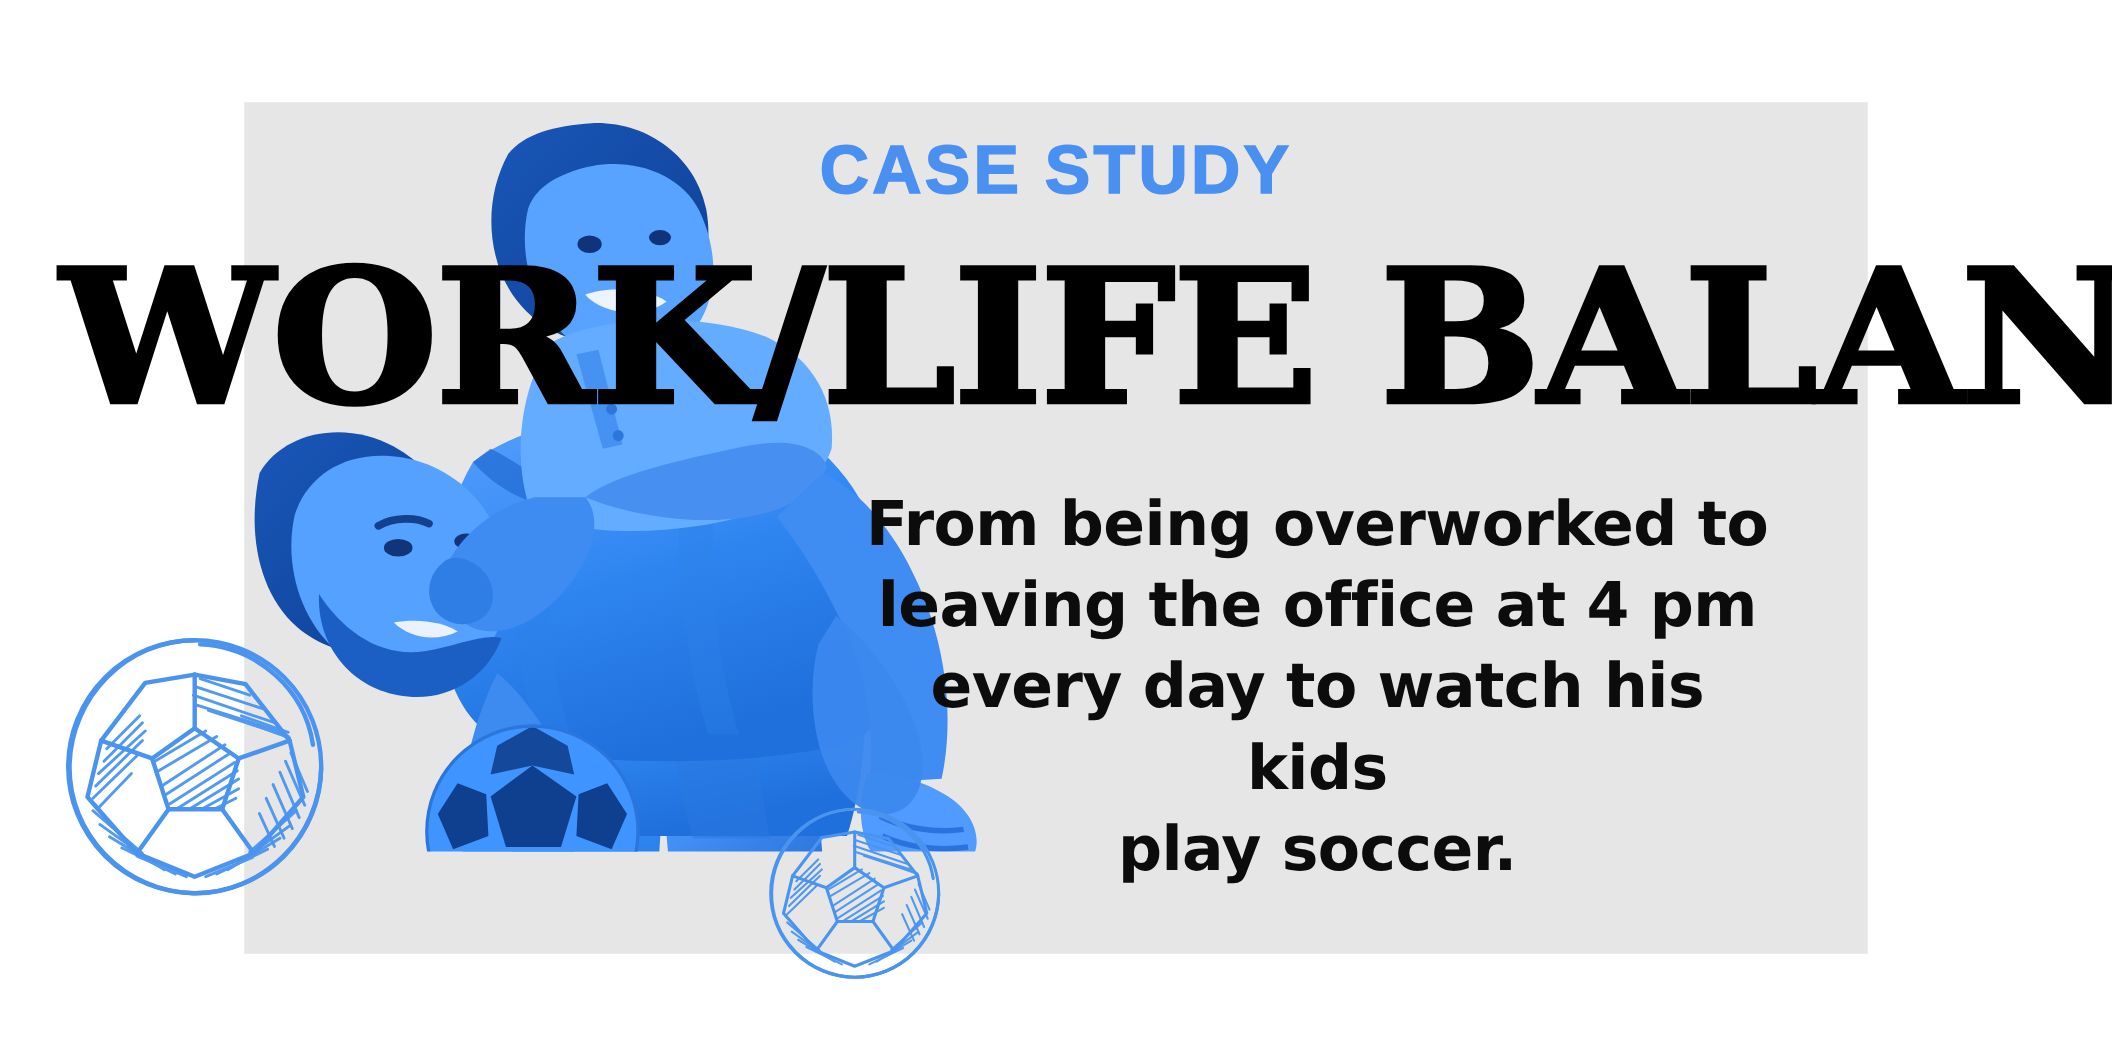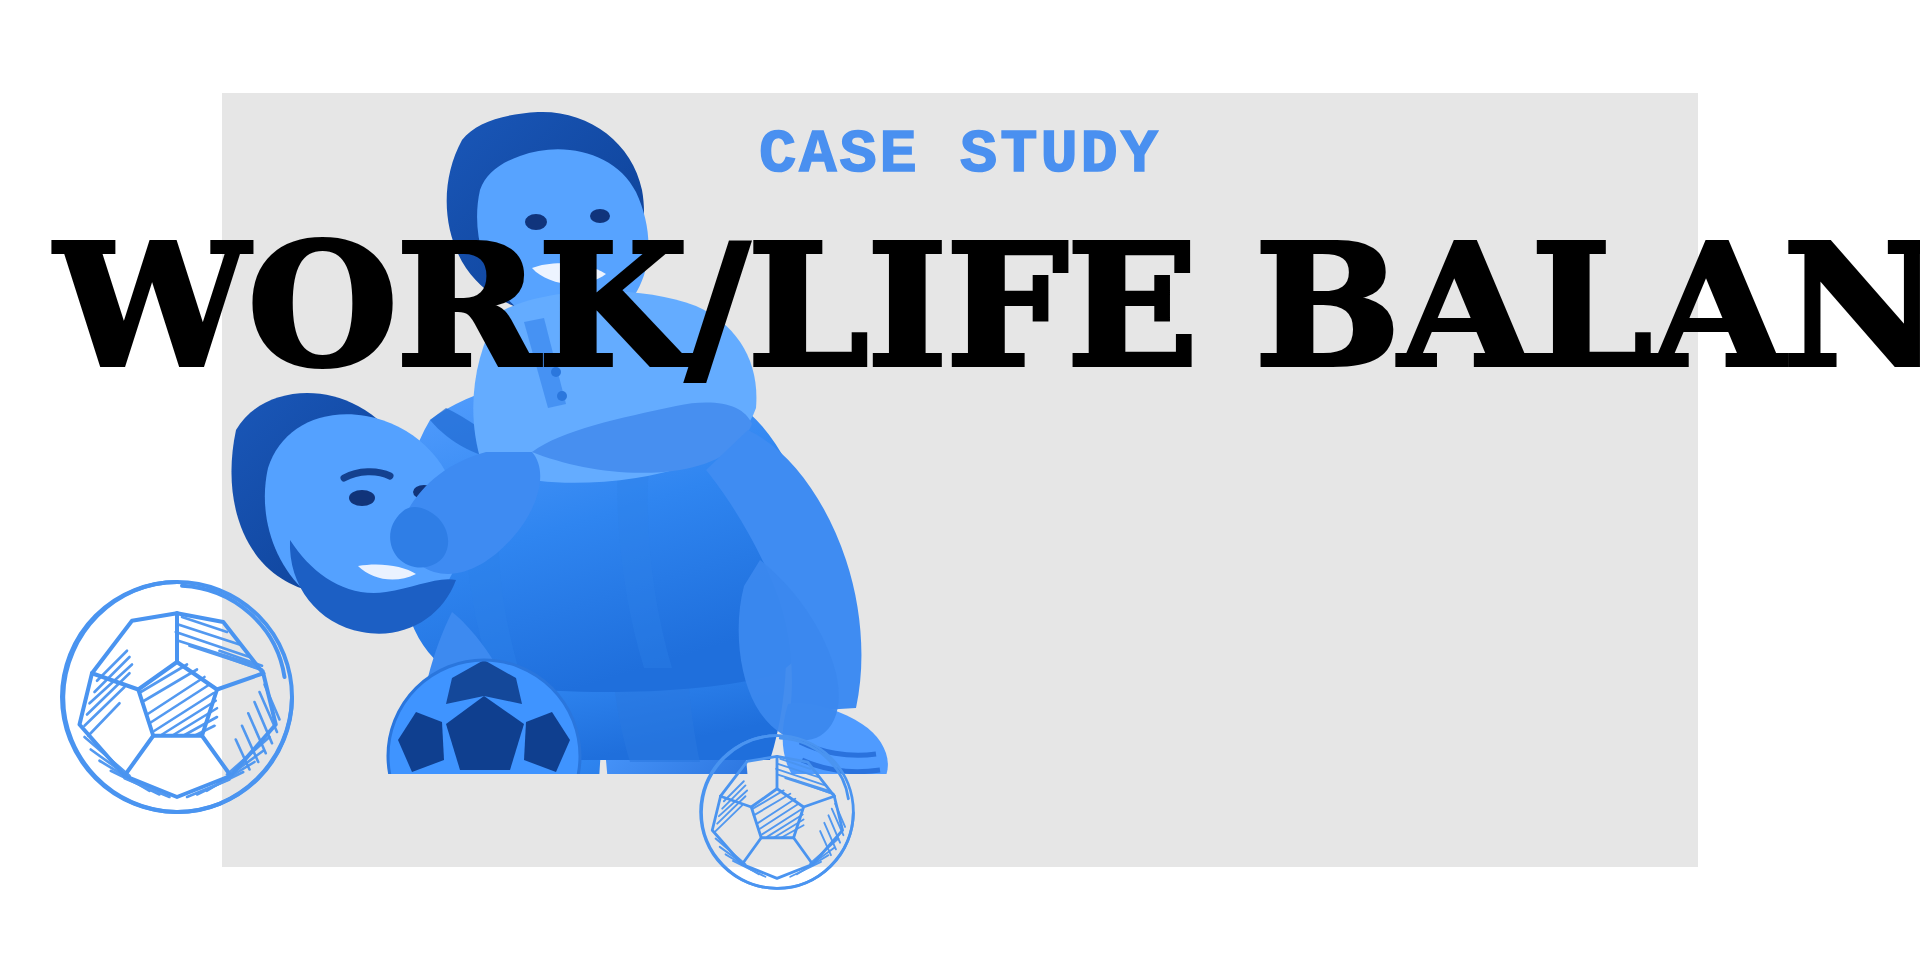--- a/index.html
+++ b/index.html
@@ -26,21 +26,21 @@
     background: #e6e6e6;
   }
 
   
   .eyebrow {
     position: absolute;
     left: 0;
     top: 124px;
     width: 1920px;
     text-align: center;
-    font-family: Liberation Mono, monospace;
+    font-family: Liberation Sans, sans-serif;
     font-weight: bold;
     font-size: 62px;
     letter-spacing: 3px;
     line-height: 1;
     color: #4a90f0;
     -webkit-text-stroke: 1.5px #4a90f0;
   }
 
   
   .headline {
@@ -217,20 +217,24 @@
       </g>
     </svg>
   </div>
 
   <div class="eyebrow">CASE STUDY</div>
 
   <div class="headline">
     <span>WORK/LIFE BALANCE</span>
   </div>
 
+  <div class="body-copy">From being overworked to
+leaving the office at 4 pm
+every day to watch his kids
+play soccer.</div>
 
   <div class="ball-sketch ball-left">
     <svg viewBox="0 0 200 200" xmlns="http://www.w3.org/2000/svg" aria-hidden="true">
       <g fill="none" stroke="#4a94f0" stroke-width="3.2" stroke-linecap="round" stroke-linejoin="round">
 
         <circle cx="100" cy="100" r="92"></circle>
         <path d="M100 8 C51 8, 10 49, 9 99 C8 149, 49 191, 99 192 C149 193, 191 151, 192 101"></path>
         <path d="M186 84 C180 44, 146 13, 104 11"></path>
 
         <path d="M100 72 L132 94 L120 131 L81 131 L69 94 Z"></path>

